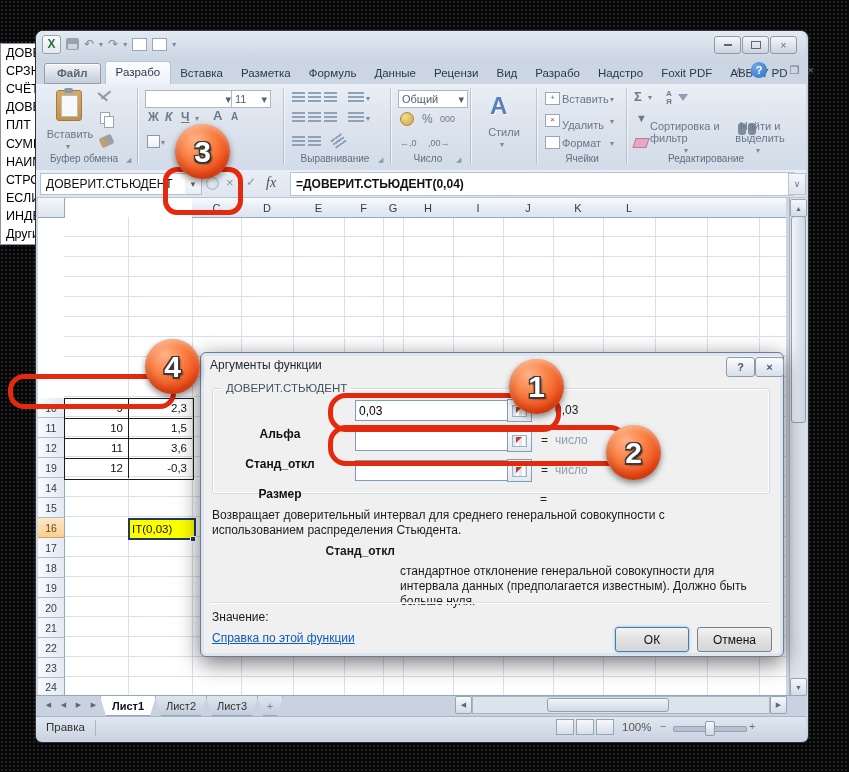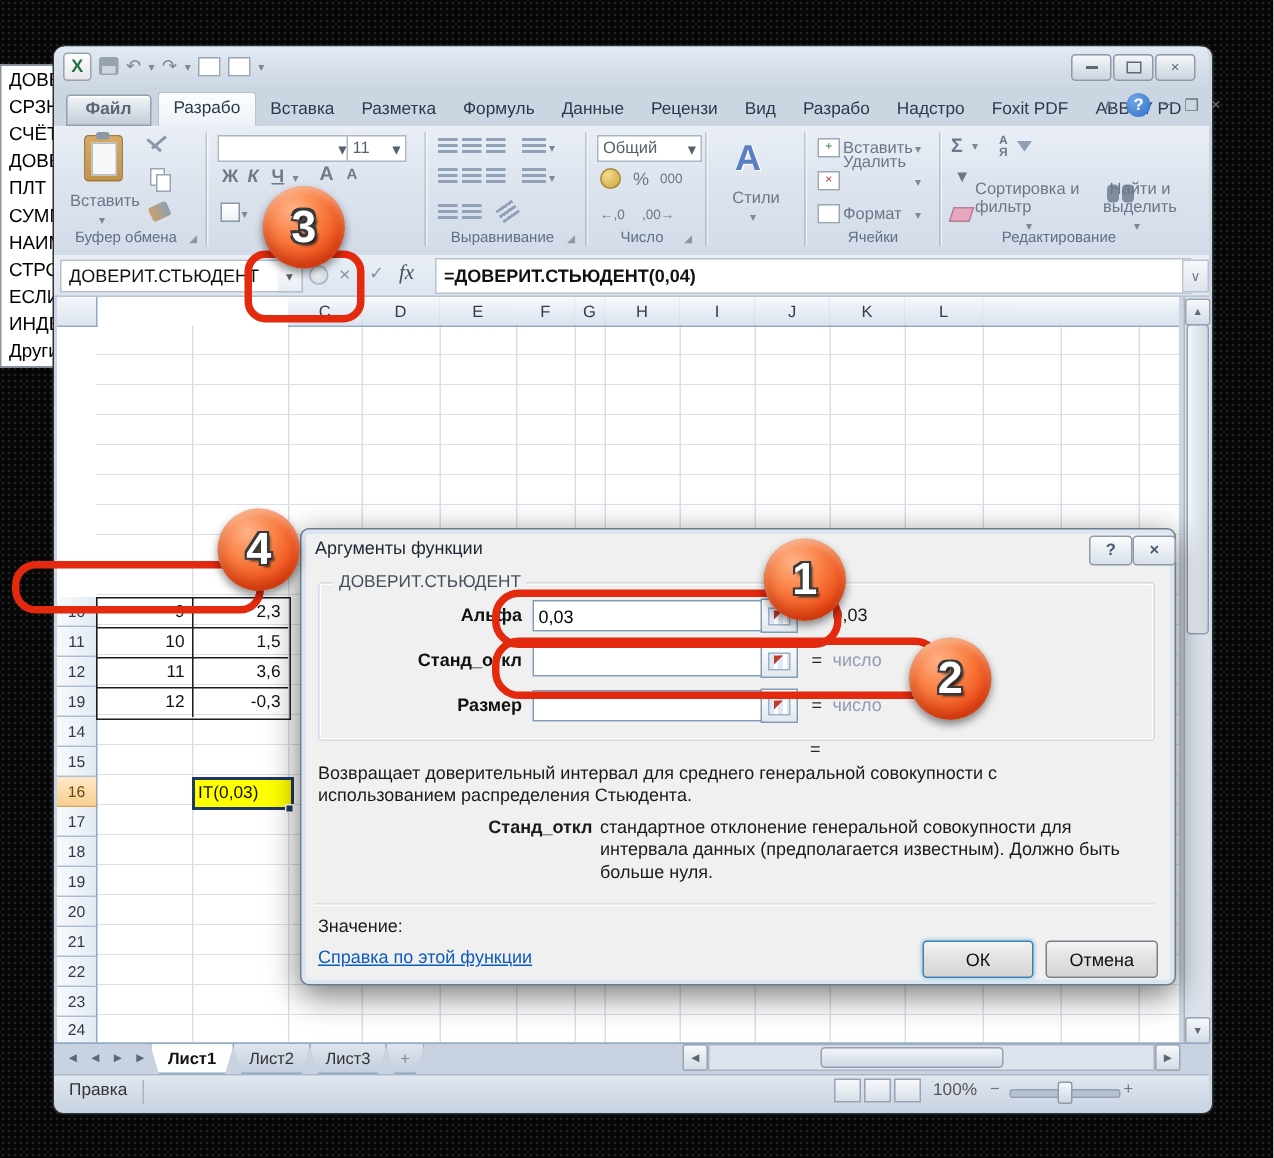--- a/index.html
+++ b/index.html
@@ -123,21 +123,21 @@
   .fl-item{height:18.1px;font-size:12.5px;color:#000;display:flex;align-items:center;padding-left:5px;}
   
   .dialog{left:200px;top:352px;width:582px;height:303px;background:#f0f0f0;border:1px solid #6e7b8a;border-radius:6px;
     box-shadow:inset 0 0 0 3px #dce6f2,0 6px 22px rgba(0,0,0,.55);z-index:45;}
   .dtitle{left:210px;top:358px;font-size:12px;color:#1c2633;z-index:46;}
   .dwbtn{top:357px;width:27px;height:18px;background:linear-gradient(#fbfcfd,#d8e0ea);border:1px solid #8e9aa9;border-radius:3px;
     display:flex;align-items:center;justify-content:center;font-size:11px;color:#4a5a6e;font-weight:bold;z-index:46;}
   .fieldset{left:212px;top:388px;width:556px;height:104px;border:1px solid #d3dce4;border-radius:3px;
     box-shadow:inset 0 0 0 1px #fff;z-index:46;}
   .legend{left:222px;top:382px;background:#f0f0f0;padding:0 4px;font-size:11.5px;color:#43505e;z-index:47;}
-  .dlabel{width:136px;text-align:right;font-size:12px;font-weight:bold;color:#111;z-index:47;}
+  .dlabel{width:136px;text-align:center;font-size:12px;font-weight:bold;color:#111;z-index:47;margin-top:24px;}
   .dinput{position:absolute;width:148px;height:19px;border:1px solid #7f9db9;background:#fff;font-size:12px;
     font-family:"Liberation Sans",sans-serif;padding:0 3px;z-index:47;}
   .rsbtn{position:absolute;width:23px;height:21px;background:linear-gradient(#fdfdfd,#e3e8ee);border:1px solid #7f9db9;z-index:47;
     display:flex;align-items:center;justify-content:center;}
   .rsbtn .ic{width:13px;height:10px;border:1px solid #9eb0c8;background:repeating-linear-gradient(to right,#dfe7f2 0 3px,#fff 3px 6px);position:relative;}
   .rsbtn .ic:after{content:"";position:absolute;left:3px;top:1px;width:0;height:0;border-left:6px solid #c0392b;border-bottom:6px solid transparent;}
   .eqsign{font-size:12px;color:#222;z-index:47;}
   .dresult{font-size:12px;z-index:47;}
   .dgrey{color:#8d9cb3;}
   .dtext{font-size:12px;color:#1a1a1a;line-height:15px;z-index:47;}
@@ -278,21 +278,21 @@
   <div class="abs launcher" style="left:456px">◢</div>
 
   <div class="abs" style="left:490px;top:92px;font-size:24px;font-weight:bold;color:#5a7fc0;text-shadow:1px 1px 0 #fff">А</div>
   <div class="abs rlbl" style="left:472px;top:126px;width:64px;text-align:center">Стили</div>
   <div class="abs mini-dd" style="left:500px;top:140px">▾</div>
 
   <div class="abs minicell" style="left:545px;top:92px;color:#3d8b40">+</div>
   <div class="abs rlbl" style="left:562px;top:93px">Вставить</div>
   <div class="abs mini-dd" style="left:610px;top:95px">▾</div>
   <div class="abs minicell" style="left:545px;top:114px;color:#b23b2e">×</div>
-  <div class="abs rlbl" style="left:562px;top:102px">Удалить</div>
+  <div class="abs rlbl" style="left:562px;top:119px">Удалить</div>
   <div class="abs mini-dd" style="left:610px;top:117px">▾</div>
   <div class="abs minicell" style="left:545px;top:136px"></div>
   <div class="abs rlbl" style="left:562px;top:137px">Формат</div>
   <div class="abs mini-dd" style="left:610px;top:139px">▾</div>
   <div class="abs grplabel" style="left:538px;width:88px">Ячейки</div>
 
   <div class="abs fontbtn" style="left:634px;top:89px;font-size:13px">Σ</div>
   <div class="abs mini-dd" style="left:648px;top:93px">▾</div>
   <div class="abs rlbl" style="left:636px;top:112px;font-size:11px">▼</div>
   <div class="abs eraser" style="left:634px;top:138px"></div>
@@ -460,21 +460,21 @@
   <input class="dinput" style="left: 355px; top: 460px;" value="">
   <div class="rsbtn" style="left:507px;top:459px">
       <span class="ic"></span>
     </div>
   <div class="abs eqsign" style="left:541px;top:463px">=</div>
   <div class="abs dresult dgrey" style="left:555px;top:463px">число</div>
 
   <div class="abs eqsign" style="left:540px;top:492px">=</div>
   <div class="abs dtext" style="left:212px;top:508px;width:510px">Возвращает доверительный интервал для среднего генеральной совокупности с использованием распределения Стьюдента.</div>
   <div class="abs dtext" style="left:325px;top:544px;width:70px;font-weight:bold;text-align:right">Станд_откл</div>
-  <div class="abs dtext" style="left:400px;top:544px;width:362px">стандартное отклонение генеральной совокупности для интервала данных (предполагается известным). Должно быть больше нуля.</div>
+  <div class="abs dtext" style="left:400px;top:564px;width:362px">стандартное отклонение генеральной совокупности для интервала данных (предполагается известным). Должно быть больше нуля.</div>
   <div class="abs dsep"></div>
   <div class="abs dtext" style="left:212px;top:610px">Значение:</div>
   <div class="abs dlink" style="left:212px;top:631px">Справка по этой функции</div>
   <div class="dbtn dbtn-ok" style="left:615px;top:627px">ОК</div>
   <div class="dbtn" style="left:697px;top:627px;width:73px">Отмена</div>
 
   <div class="roval" style="left:163px;top:167px;width:70px;height:38px;border-radius:14px"></div>
   <div class="roval" style="left:8px;top:374px;width:158px;height:25px;border-radius:16px"></div>
   <div class="roval" style="left:328px;top:393px;width:223px;height:29px;border-radius:18px"></div>
   <div class="roval" style="left:328px;top:425px;width:290px;height:31px;border-radius:18px"></div>

